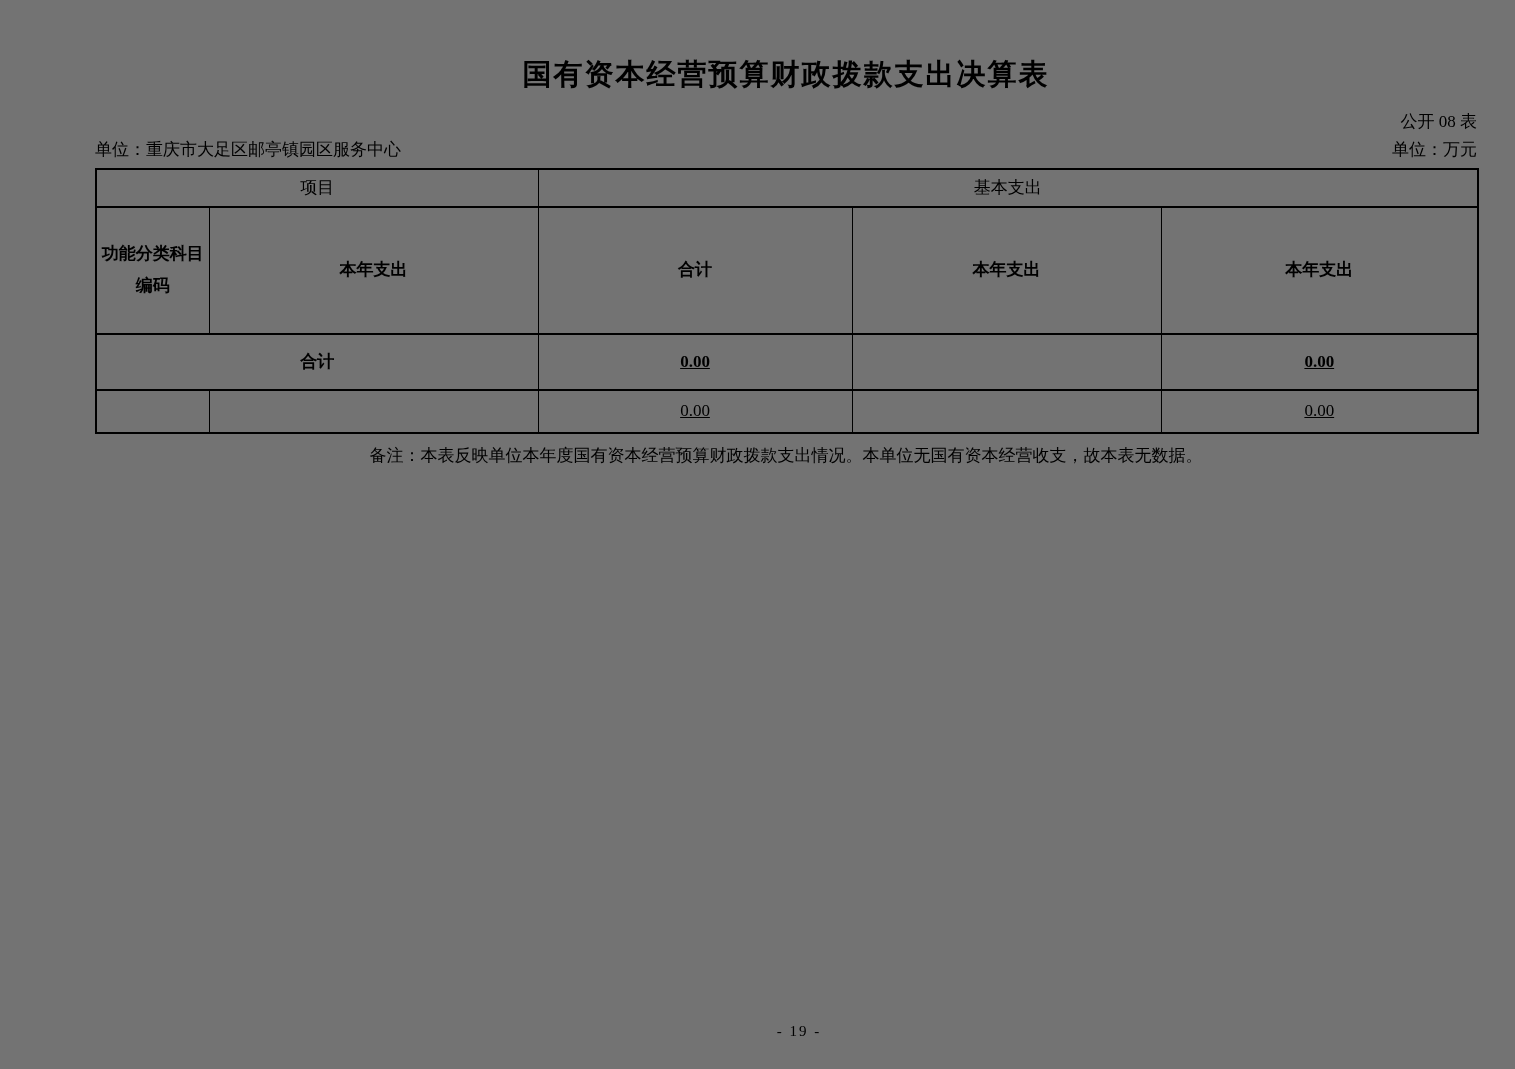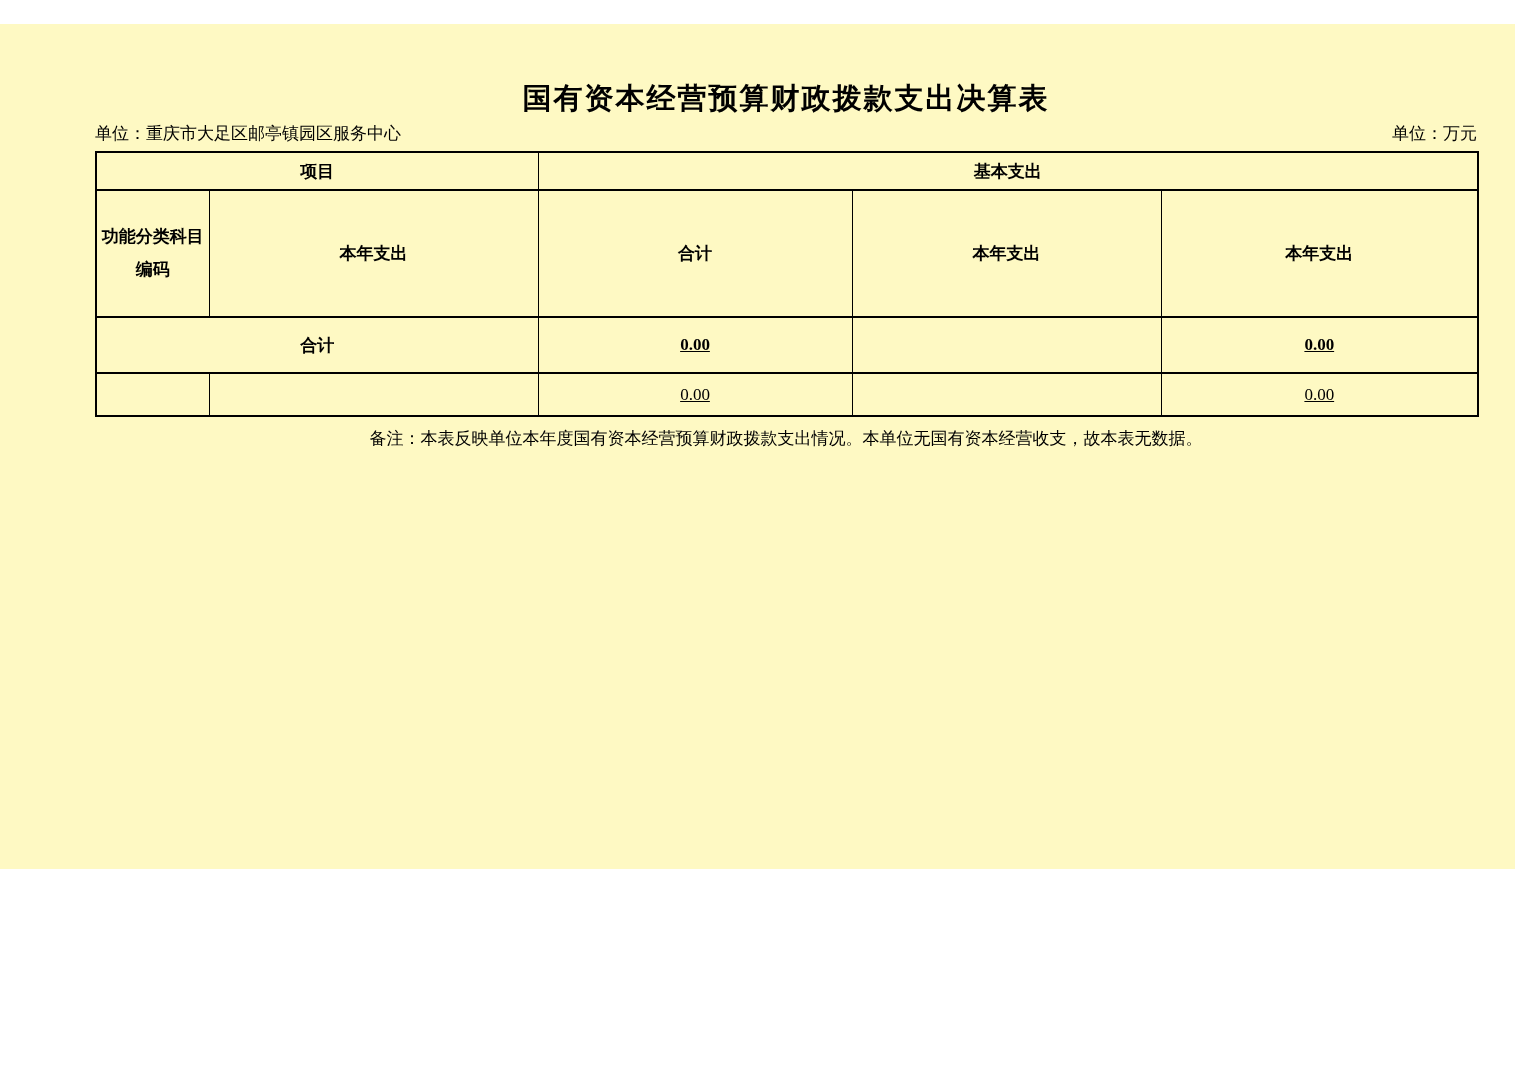--- a/index.html
+++ b/index.html
@@ -5,24 +5,23 @@
   html, body {
     margin: 0;
     padding: 0;
     background: #ffffff;
     font-family: "Liberation Serif", "DejaVu Serif", serif;
     color: #000000;
   }
   .page {
     position: relative;
     width: 1515px;
-    height: 845px;
-    background: #fef9c3;
+    height: 1069px;
+    background: #737373;
     overflow: hidden;
-    margin-top: 24px;
   }
   .content {
     position: absolute;
     left: 95px;
     top: 0;
     width: 1382px;
   }
   .doc-title {
     margin: 0;
     padding-top: 57px;
@@ -56,21 +55,21 @@
   table.fin-table td {
     border: 1px solid #000;
     border-top-width: 2px;
     border-bottom-width: 2px;
     text-align: center;
     vertical-align: middle;
     font-size: 17px;
     padding: 0;
     overflow: hidden;
   }
-  tr.hdr-group td { height: 36px; font-weight: bold; }
+  tr.hdr-group td { height: 36px; font-weight: normal; }
   tr.hdr-cols td  { height: 125px; font-weight: bold; line-height: 1.9; }
   tr.row-total td { height: 54px; font-weight: bold; }
   tr.row-blank td { height: 41px; font-weight: normal; }
   td.num {
     text-align: right;
     padding-right: 14px;
     text-decoration: underline;
   }
   .footnote {
     margin-top: 11px;
@@ -89,20 +88,21 @@
   }
 </style>
 </head>
 <body>
 
 <div class="page">
   <div class="content">
 
     <h1 class="doc-title">国有资本经营预算财政拨款支出决算表</h1>
 
+    <div class="table-code-line">公开 08 表</div>
 
     <div class="meta-line">
       <span>单位：重庆市大足区邮亭镇园区服务中心</span>
       <span>单位：万元</span>
     </div>
 
     <table class="fin-table">
       <colgroup>
         <col style="width:113px">
         <col style="width:329px">

